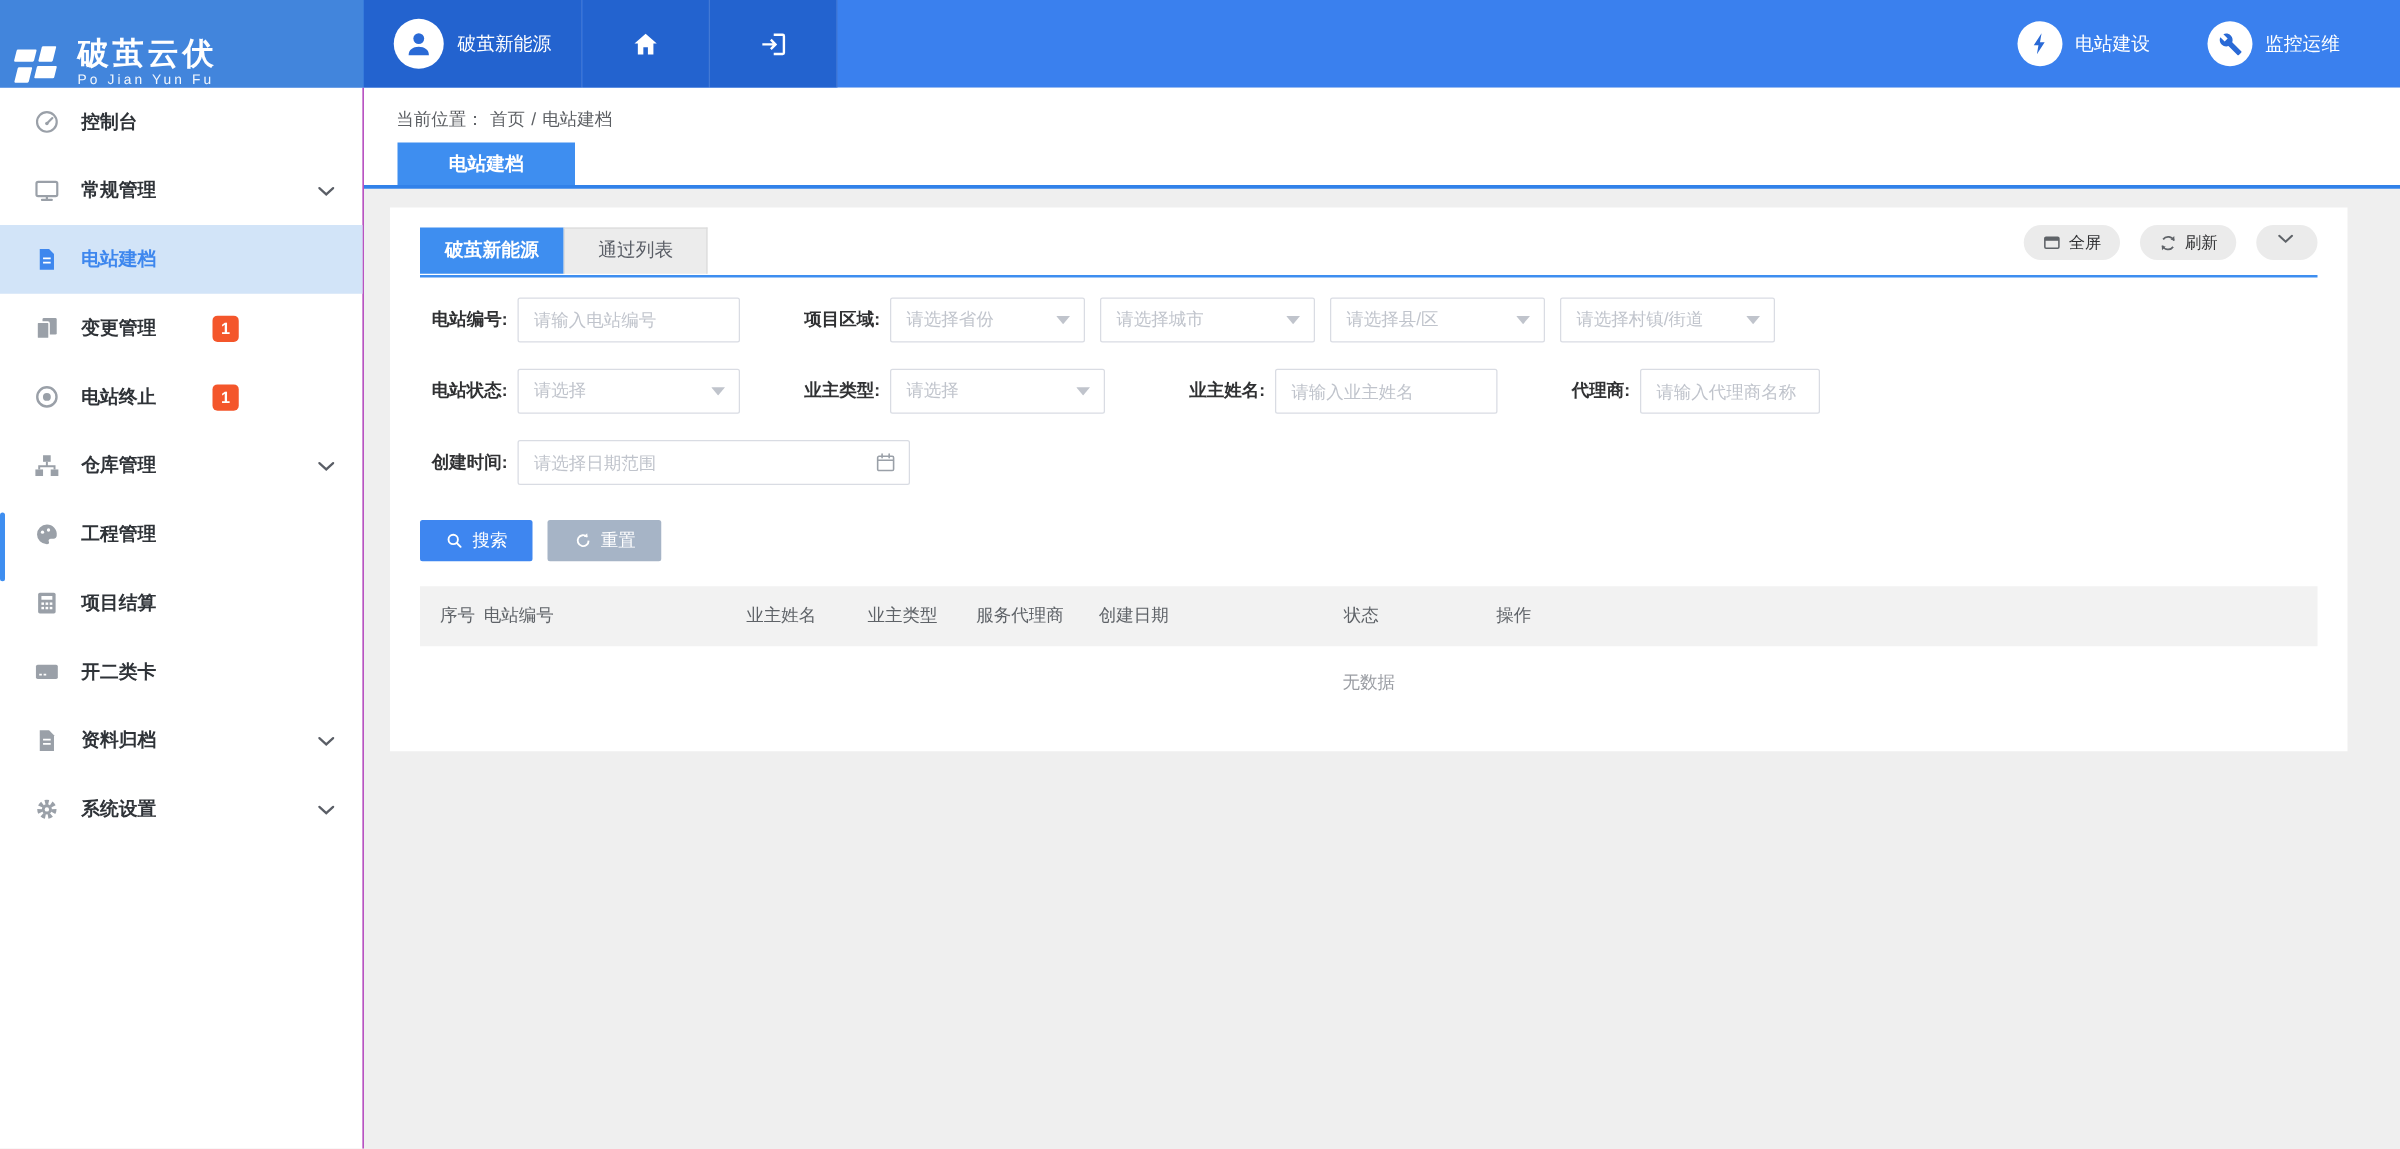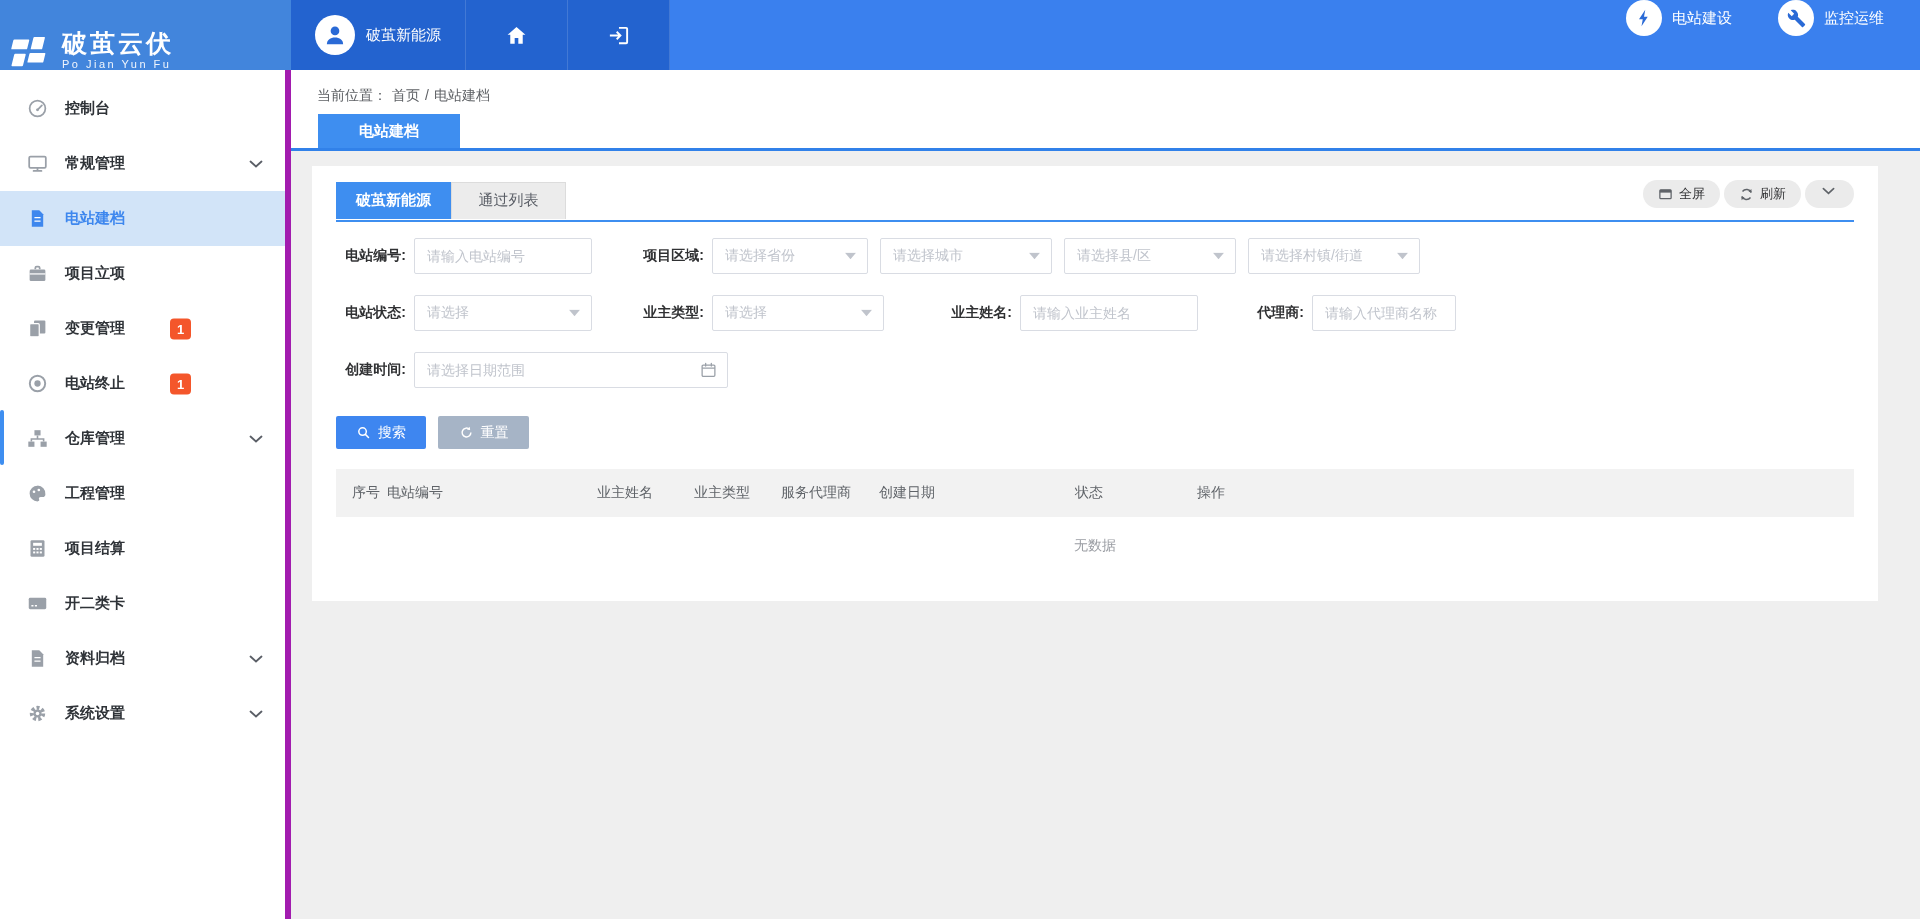--- a/index.html
+++ b/index.html
@@ -13,26 +13,26 @@
 
   
   .header { position:absolute; top:0; left:0; width:1920px; height:70px; display:flex; background:#3a80ee; z-index:20; }
   .logo { width:291px; height:70px; background:#4285dc; display:flex; align-items:flex-end; padding-left:4px; gap:12px; flex:none; }
   .logo-text-cn { color:#fff; font-size:25px; font-weight:bold; letter-spacing:3px; line-height:1.05; }
   .logo-text-en { color:rgba(255,255,255,.92); font-size:11px; letter-spacing:2.5px; margin-top:2px; }
   .hdr-item { height:70px; background:#2363cf; display:flex; align-items:center; justify-content:center; gap:11px; color:#fff; font-size:15px; border-right:1px solid rgba(255,255,255,.14); cursor:pointer; }
   .hdr-user { padding:0 24px; }
   .hdr-sq { width:102px; }
   .avatar-circle { width:40px; height:40px; border-radius:50%; background:#fff; display:flex; align-items:center; justify-content:center; }
-  .hdr-right { margin-left:auto; display:flex; align-items:flex-start; gap:46px; padding-right:36px; }
+  .hdr-right { margin-left:auto; display:flex; align-items:center; gap:46px; padding-right:48px; }
   .hdr-right-item { display:flex; align-items:center; gap:10px; color:#fff; font-size:15px; cursor:pointer; }
   .circle-icon { width:36px; height:36px; border-radius:50%; background:#fff; display:flex; align-items:center; justify-content:center; }
 
   
-  .sidebar { position:absolute; top:70px; left:0; bottom:0; width:291px; background:#fff; border-right:6px solid #a21caf; padding-top:11px; z-index:10; }
+  .sidebar { position:absolute; top:70px; left:0; bottom:0; width:291px; background:#fff; border-right:1px solid #a21caf; z-index:10; }
   .side-scroll { position:absolute; left:0; top:340px; width:4px; height:55px; background:#3e8ef0; border-radius:2px; }
   .side-item { position:relative; height:55px; display:flex; align-items:center; padding-left:27px; gap:17px; cursor:pointer; }
   .side-item .s-icon { width:21px; height:21px; color:#9aa0a8; flex:none; }
   .side-item .s-label { font-size:15px; font-weight:600; color:#2f3338; }
   .side-item.active { background:#d2e4f8; }
   .side-item.active .s-icon { color:#3e87ee; }
   .side-item.active .s-label { color:#3e87ee; }
   .side-badge { position:absolute; left:170px; top:50%; transform:translateY(-50%); min-width:21px; height:21px; border-radius:4px; background:#f4562b; color:#fff; font-size:13px; font-weight:bold; display:flex; align-items:center; justify-content:center; padding:0 4px; }
   .side-chevron { position:absolute; right:22px; width:14px; height:8px; color:#5a5e66; }
 
@@ -44,21 +44,21 @@
   .page-tab { position:absolute; left:27px; bottom:0; width:142px; height:34px; background:#3e8ef0; color:#fff; font-size:15px; font-weight:600; display:flex; align-items:center; justify-content:center; cursor:pointer; }
 
   .content { position:absolute; top:84px; left:0; right:0; bottom:0; background:#efefef; }
   .panel { margin:12px 42px 0 21px; background:#fff; padding:14px 24px 16px 24px; min-height:428px; }
 
   .tabs-row { display:flex; align-items:center; }
   .tab { height:37px; width:115px; display:flex; align-items:center; justify-content:center; font-size:15px; cursor:pointer; }
   .tab.active { background:#3e8ef0; color:#fff; font-weight:600; }
   .tab.plain { background:#ececec; color:#5a5e66; border:1px solid #dcdcdc; border-bottom:none; }
   .tabs-underline { height:2px; background:#3e8ef0; }
-  .toolbar { margin-left:auto; display:flex; align-items:center; gap:4px; padding-bottom:12px; }
+  .toolbar { margin-left:auto; display:flex; align-items:center; gap:16px; padding-bottom:12px; }
   .pill { height:28px; border-radius:14px; background:#ebebeb; color:#303133; font-size:13px; display:flex; align-items:center; gap:6px; padding:0 15px; cursor:pointer; }
   .pill .p-icon { width:15px; height:15px; color:#5f6368; }
   .pill.sm { padding:0 17px; }
 
   
   .form { margin-top:16px; }
   .f-row { display:flex; align-items:center; margin-bottom:21px; }
   .f-label { font-size:14px; font-weight:600; color:#303133; text-align:right; padding-right:8px; flex:none; }
   .w78 { width:78px; } .w120 { width:120px; } .w136 { width:136px; } .w114 { width:114px; }
   .inp { height:36px; border:1px solid #d9dce3; border-radius:2px; background:#fff; padding:0 12px; font-size:14px; color:#303133; outline:none; flex:none; }
@@ -180,30 +180,20 @@
   <div class="side-item active">
     <span class="s-icon">
       <svg viewBox="0 0 24 24" width="21" height="21">
           <path d="M5.5 2.5h8.5l4.5 4.5v14.5H5.5z" fill="currentColor"></path>
           <path d="M8.5 11h7M8.5 15h7" stroke="#fff" stroke-width="1.6"></path>
         </svg>
     </span>
     <span class="s-label">电站建档</span>
   </div>
 
-  <div class="side-item">
-    <span class="s-icon">
-      <svg viewBox="0 0 24 24" width="21" height="21">
-          <path d="M9.5 7V5.8c0-.9.7-1.6 1.6-1.6h1.8c.9 0 1.6.7 1.6 1.6V7" fill="none" stroke="currentColor" stroke-width="2"></path>
-          <rect x="3" y="7.5" width="18" height="13" rx="1.5" fill="currentColor"></rect>
-          <path d="M3 12.5h18" stroke="#fff" stroke-width="1.4"></path>
-        </svg>
-    </span>
-    <span class="s-label">项目立项</span>
-  </div>
 
   <div class="side-item">
     <span class="s-icon">
       <svg viewBox="0 0 24 24" width="21" height="21">
           <rect x="8" y="2.8" width="13" height="15" rx="1.2" fill="currentColor"></rect>
           <rect x="3" y="6.5" width="11" height="15" rx="1.2" fill="currentColor" stroke="#fff" stroke-width="1.4"></rect>
         </svg>
     </span>
     <span class="s-label">变更管理</span>
     <span class="side-badge">1</span>

